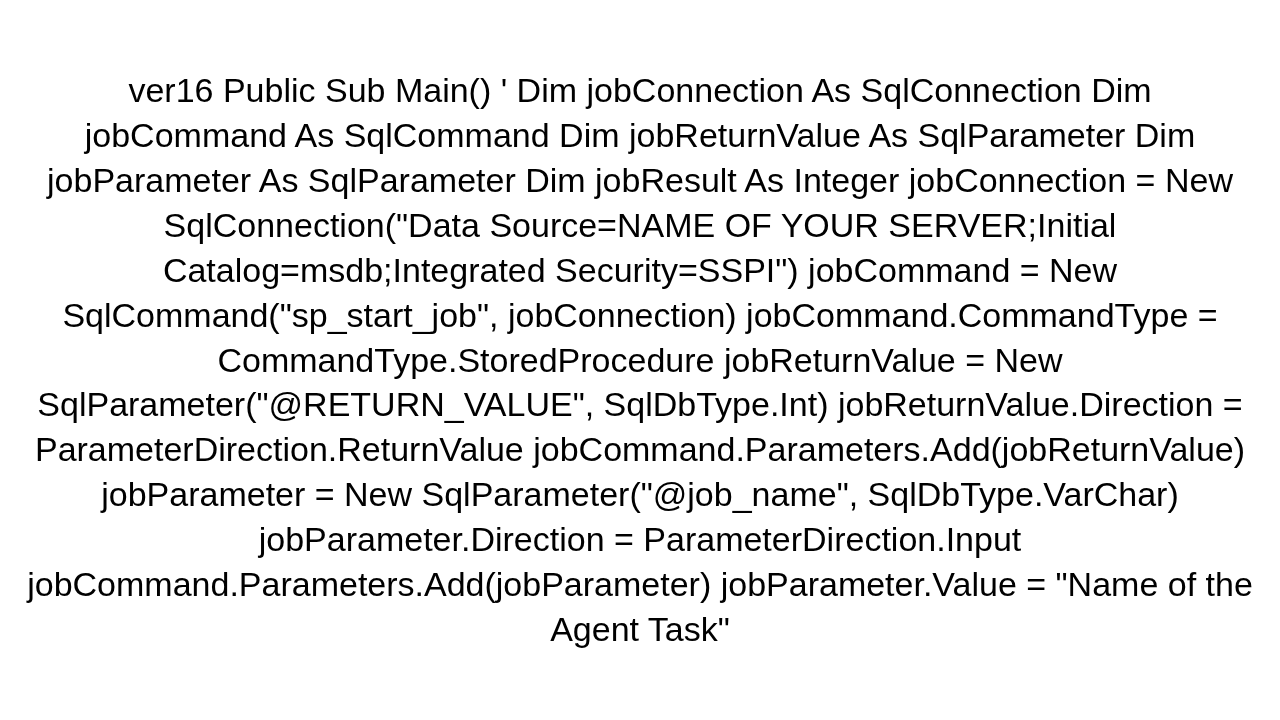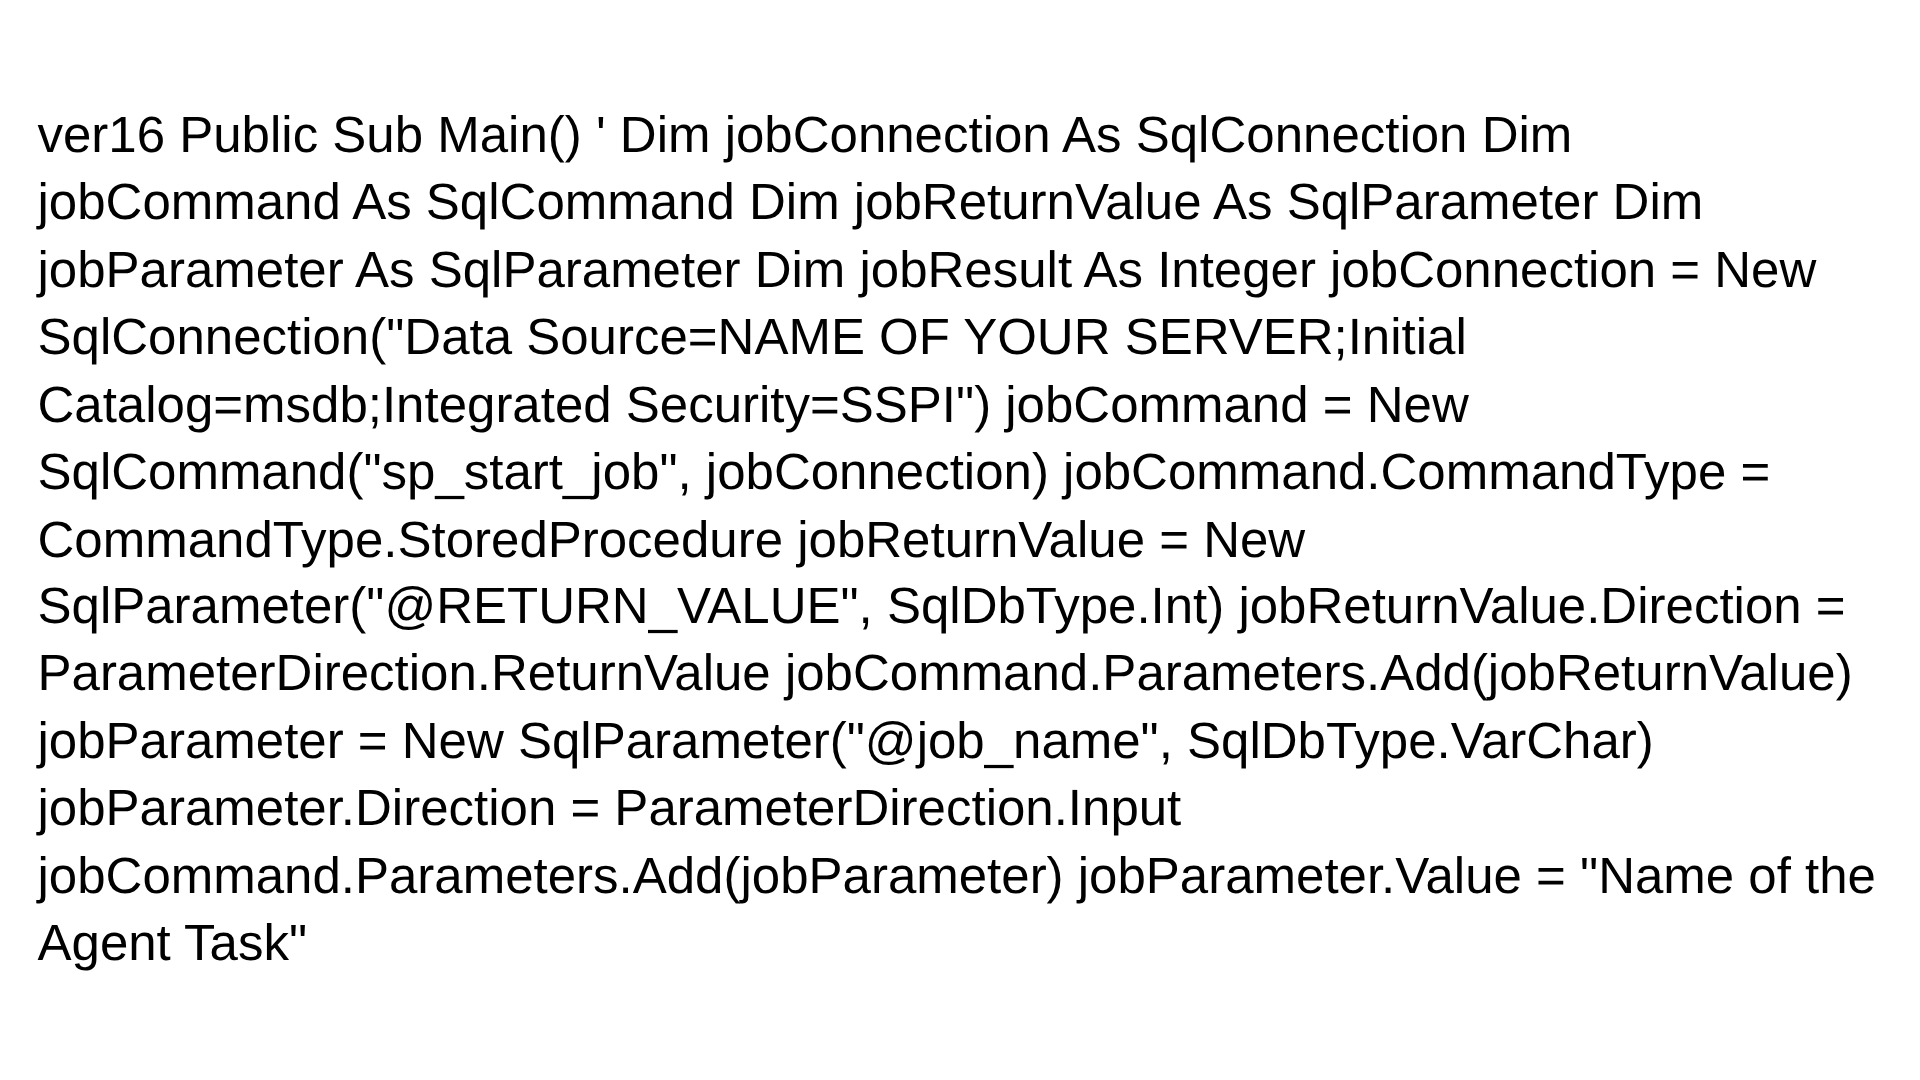--- a/index.html
+++ b/index.html
@@ -12,20 +12,21 @@
       height: 720px;
       background: #ffffff;
       font-family: Arial, Helvetica, sans-serif;
       display: flex;
       align-items: center;
       justify-content: center;
       overflow: hidden;
     }
     .code-block {
       width: 1230px;
+      text-align: center;
       font-size: 34px;
       line-height: 1.32;
       color: #000000;
       font-weight: 400;
       letter-spacing: 0px;
     }
   </style>
 </head>
 <body>
 

